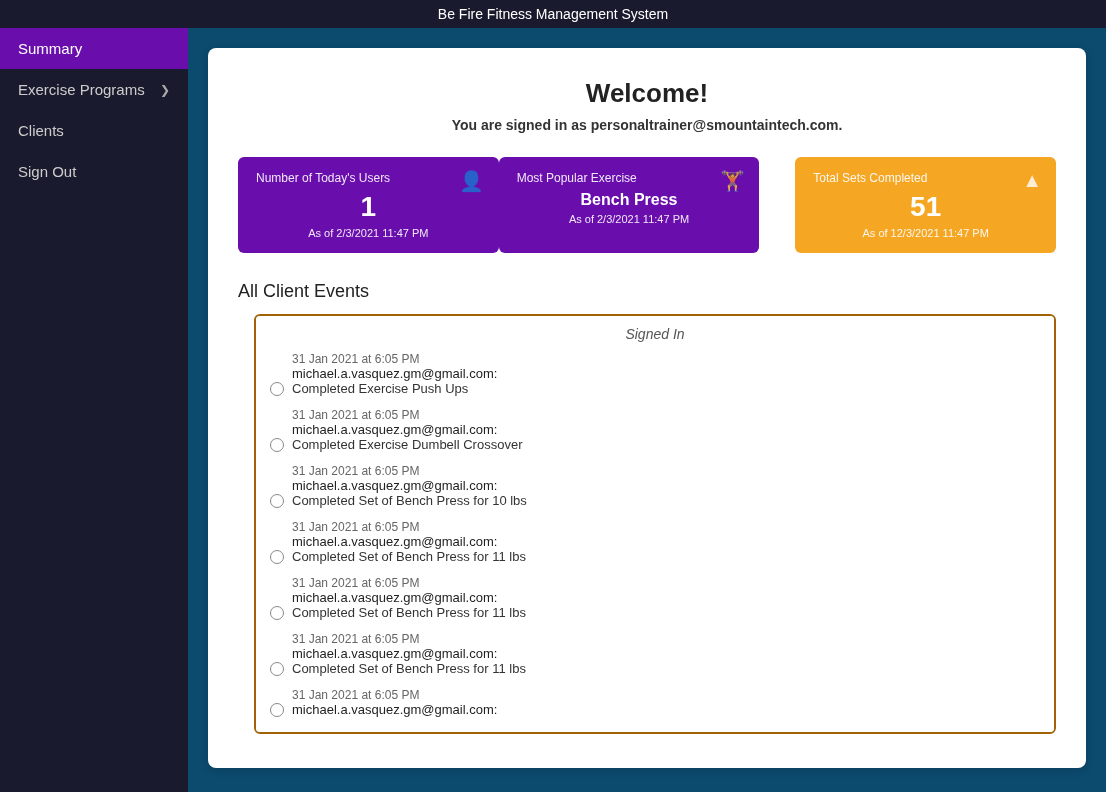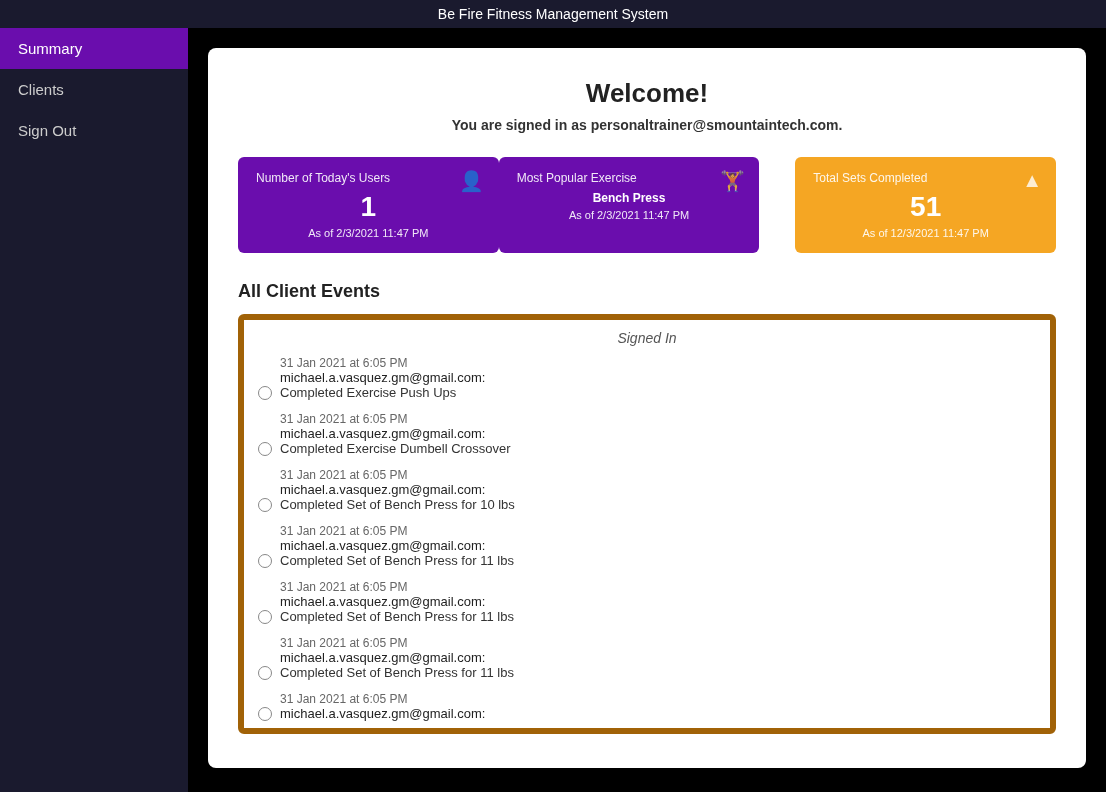--- a/index.html
+++ b/index.html
@@ -58,21 +58,21 @@
     }
 
     .sidebar-item .chevron {
       font-size: 12px;
       color: #aaa;
     }
 
     
     .content-area {
       flex: 1;
-      background: #000000;
+      background: #0c4a6e;
       overflow-y: auto;
       padding: 20px;
     }
 
     
     .main-card {
       background: #fff;
       border-radius: 8px;
       padding: 30px;
       box-shadow: 0 2px 8px rgba(0,0,0,0.15);
@@ -144,45 +144,46 @@
 
     .stat-card .stat-icon {
       position: absolute;
       top: 12px;
       right: 14px;
       font-size: 20px;
       opacity: 0.8;
     }
 
     .stat-card .stat-value-center {
-      font-size: 12px;
+      font-size: 16px;
       font-weight: bold;
       text-align: center;
       display: block;
     }
 
     
     .events-section {
       margin-top: 4px;
     }
 
     .events-title {
       font-size: 18px;
-      font-weight: bold;
+      font-weight: normal;
       color: #222;
       margin-bottom: 12px;
     }
 
     .events-container {
-      border: 6px solid #a16207;
+      border: 2px solid #a16207;
       border-radius: 6px;
       padding: 10px 14px;
       max-height: 420px;
       overflow-y: auto;
       background: #fff;
+      margin-left: 16px;
     }
 
     .signed-in-label {
       text-align: center;
       font-size: 14px;
       color: #555;
       margin-bottom: 10px;
       font-style: italic;
     }
 
@@ -227,20 +228,24 @@
   <span>Be Fire Fitness Management System</span>
 </div>
 
 <div class="main-layout">
 
   <nav class="sidebar">
     <div class="sidebar-item active">
       <span>Summary</span>
     </div>
     <div class="sidebar-item">
+      <span>Exercise Programs</span>
+      <span class="chevron">❯</span>
+    </div>
+    <div class="sidebar-item">
       <span>Clients</span>
     </div>
     <div class="sidebar-item">
       <span>Sign Out</span>
     </div>
   </nav>
 
   <div class="content-area">
     <div class="main-card">
 

